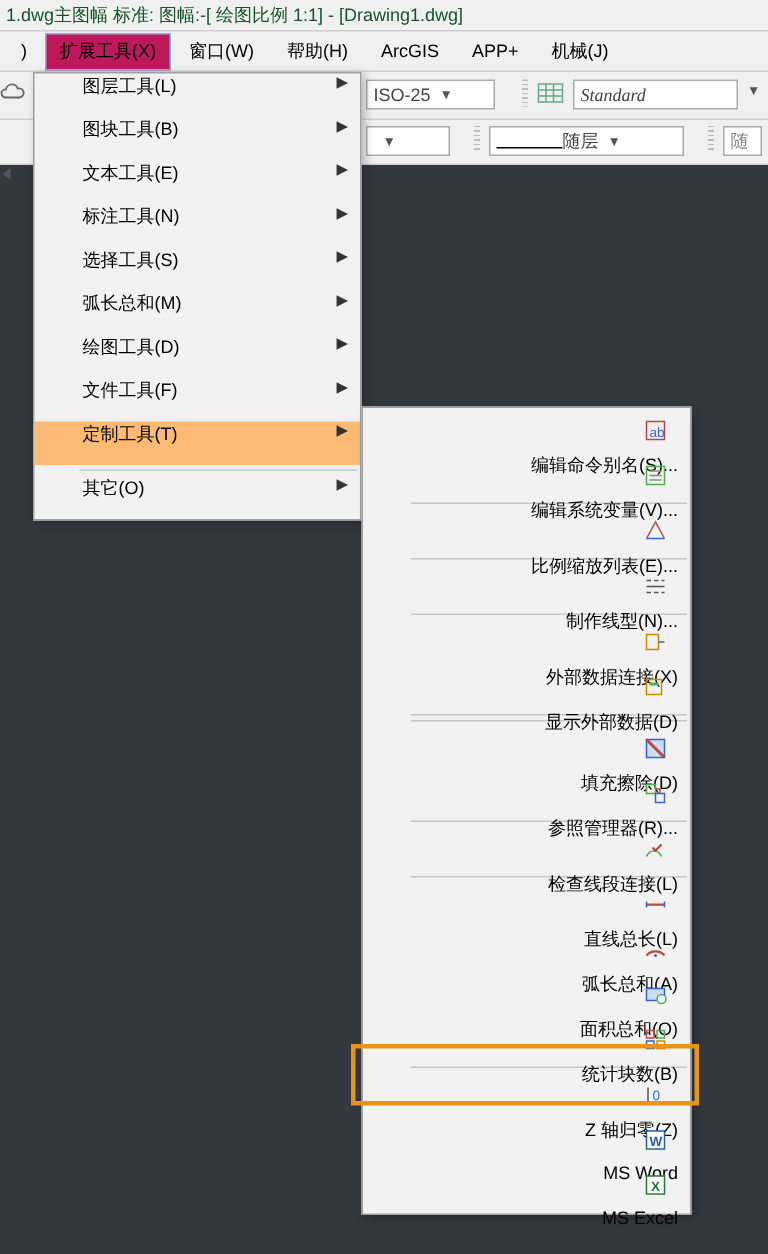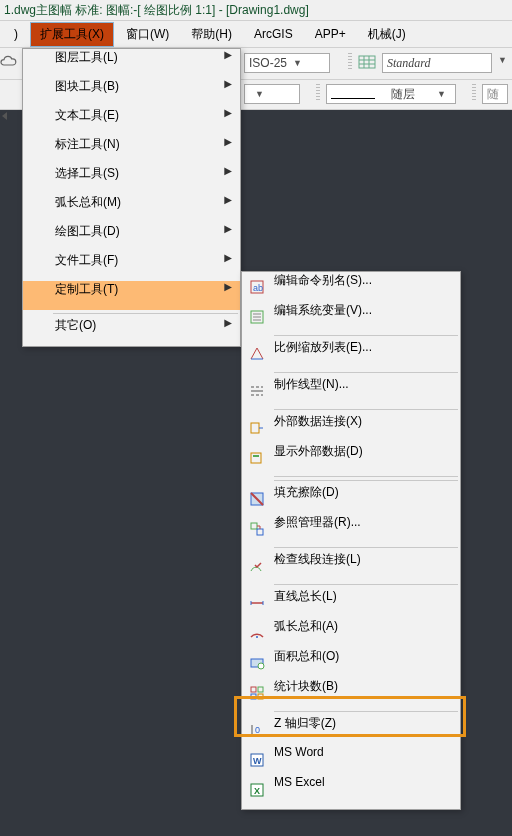--- a/index.html
+++ b/index.html
@@ -30,21 +30,21 @@
     align-items: center;
     padding-left: 4px;
     gap: 2px;
   }
   .menu-item {
     padding: 4px 10px;
     cursor: default;
     white-space: nowrap;
   }
   .menu-item.active {
-    background: #c2410c;
+    background: #be185d;
     border: 1px solid #8ab5d6;
     padding: 3px 9px;
   }
   .toolbar {
     background: #f0f0f0;
     border-bottom: 1px solid #d0d0d0;
     height: 32px;
     display: flex;
     align-items: center;
     position: relative;
@@ -106,24 +106,25 @@
   .dd-row.expanded { background:#fdba74; }
   .dd-sep { height:1px; background:#c8c8c8; margin: 3px 2px 3px 30px; }
   .dropdown-sub {
     left: 241px;
     top: 271px;
     width: 220px;
     padding-bottom:4px;
   }
   .sub-row {
     display:flex;
-    align-items:flex-start;
+    align-items:flex-end;
     height: 30px;
     padding-right:8px;
     cursor:default;
+    flex-direction:column;
   }
   .sub-icon-col {
     width: 30px;
     height:100%;
     display:flex;align-items:center;justify-content:center;
     flex-shrink:0;
   }
   .sub-label { flex:1; padding-left:2px; white-space:nowrap; }
   .sub-sep { height:1px; background:#c8c8c8; margin:3px 2px 3px 32px; }
   
@@ -219,21 +220,21 @@
 <div class="toolbar2">
   <div class="tb-frag" style="left:244px;top:4px">
     <div class="combo" style="width:56px">
         <span class="drop-tri">▼</span>
       </div>
   </div>
   <div class="tb-frag" style="left:312px;top:4px">
       <div class="grip"></div>
     </div>
   <div class="tb-frag" style="left:326px;top:4px">
-    <div class="combo" style="width:130px;display:flex;gap:16px">
+    <div class="combo" style="width:130px;display:flex;gap:0">
       <span style="flex:0 0 44px;border-top:1px solid #000;margin-top:9px"></span>
       <span>随层</span>
       <span class="drop-tri">▼</span>
     </div>
   </div>
   <div class="tb-frag" style="left:468px;top:4px">
       <div class="grip"></div>
     </div>
   <div class="tb-frag" style="left:482px;top:4px">
     <div class="combo" style="width:26px;color:#888">

